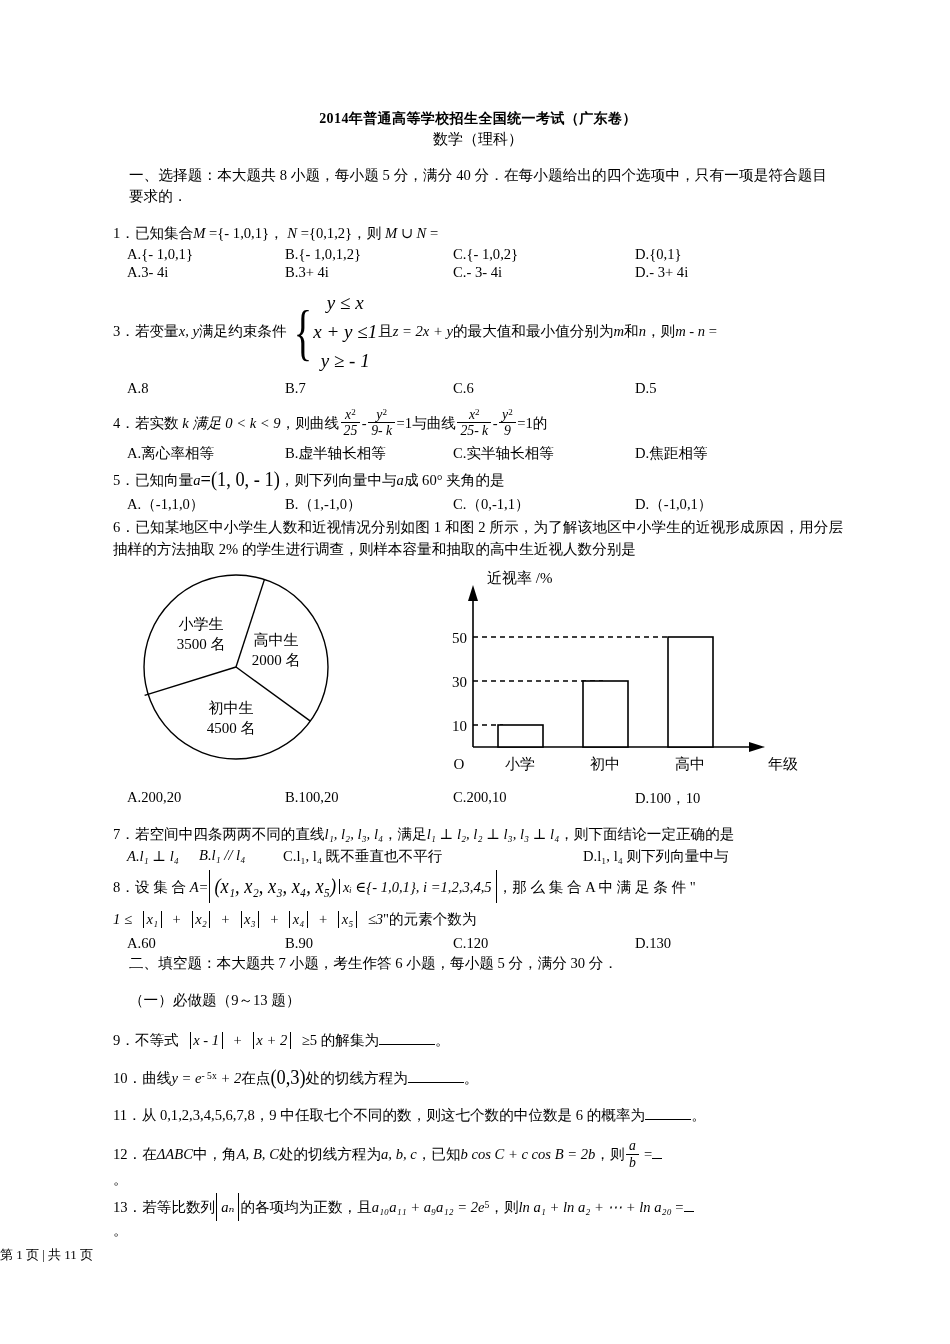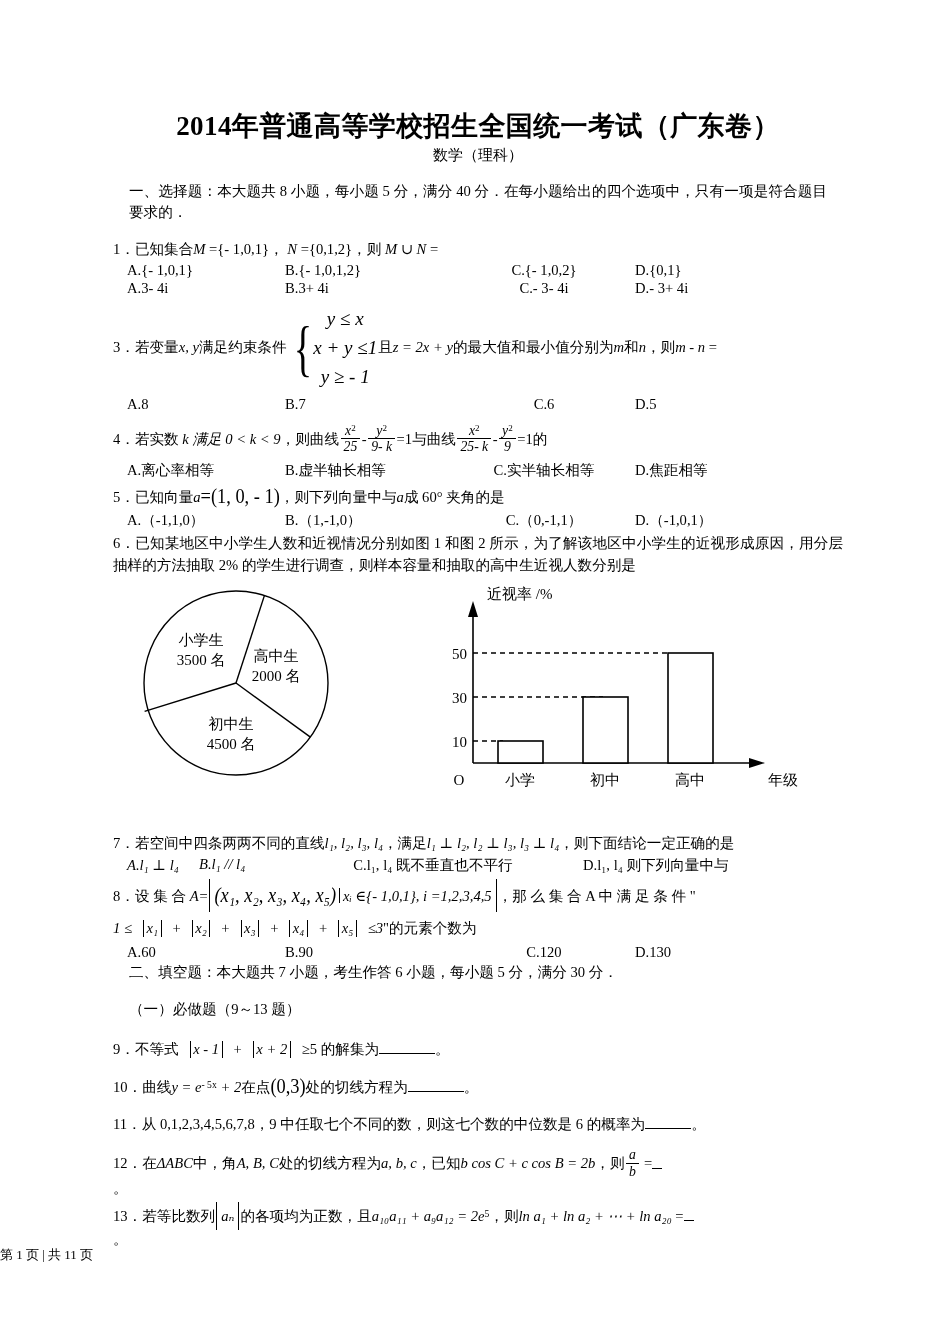--- a/index.html
+++ b/index.html
@@ -23,21 +23,21 @@
   }
   .content {
     position: absolute;
     left: 113px;
     top: 110px;
     width: 730px;
   }
 
   .doc-title {
     text-align: center;
-    font-size: 27px;
+    font-size: 14px;
     font-weight: bold;
     letter-spacing: 0.4px;
     line-height: 1.25;
     margin: 0 0 2px 0;
   }
   .doc-subtitle {
     text-align: center;
     font-size: 15px;
     line-height: 1.3;
     margin: 0 0 3px 0;
@@ -60,21 +60,21 @@
 
   .opts {
     display: flex;
     font-size: 14.6px;
     margin: 1px 0 0 0;
     padding-left: 14px;
   }
   .opts > span { display: block; }
   .o1 { width: 158px; }
   .o2 { width: 168px; }
-  .o3 { width: 182px; text-align: center; }
+  .o3 { width: 182px; }
   .o4 { flex: 1; }
 
   .opts-tight { padding-left: 14px; }
   .opts-tight .o1 { width: 72px; }
   .opts-tight .o2 { width: 84px; }
   .opts-tight .o3 { width: 300px; }
 
   i, .it { font-style: italic; }
   sup {
     font-size: 0.66em;
@@ -296,20 +296,26 @@
 
           <text x="16" y="204" font-family="'Liberation Serif', serif" font-size="15" text-anchor="middle">O</text>
           <text x="77" y="204" font-family="'Liberation Serif', serif" font-size="15" text-anchor="middle">小学</text>
           <text x="162" y="204" font-family="'Liberation Serif', serif" font-size="15" text-anchor="middle">初中</text>
           <text x="247" y="204" font-family="'Liberation Serif', serif" font-size="15" text-anchor="middle">高中</text>
           <text x="340" y="204" font-family="'Liberation Serif', serif" font-size="15" text-anchor="middle">年级</text>
         </svg>
       </div>
     </div>
 
+    <div class="opts" style="margin-top:-12px;">
+      <span class="o1">A.200,20</span>
+      <span class="o2">B.100,20</span>
+      <span class="o3">C.200,10</span>
+      <span class="o4">D.100，10</span>
+    </div>
 
     <div class="q" style="margin-top:16px;">
       <span>7．</span><span>若空间中四条两两不同的直线</span><i>l₁, l₂, l₃, l₄</i><span>，满足</span><i>l₁ ⊥ l₂, l₂ ⊥ l₃, l₃ ⊥ l₄</i><span>，则下面结论一定正确的是</span>
     </div>
     <div class="opts opts-tight">
       <span class="o1 it">A.l₁ ⊥ l₄</span>
       <span class="o2 it">B.l₁ // l₄</span>
       <span class="o3">C.l₁, l₄ 既不垂直也不平行</span>
       <span class="o4">D.l₁, l₄ 则下列向量中与</span>
     </div>

